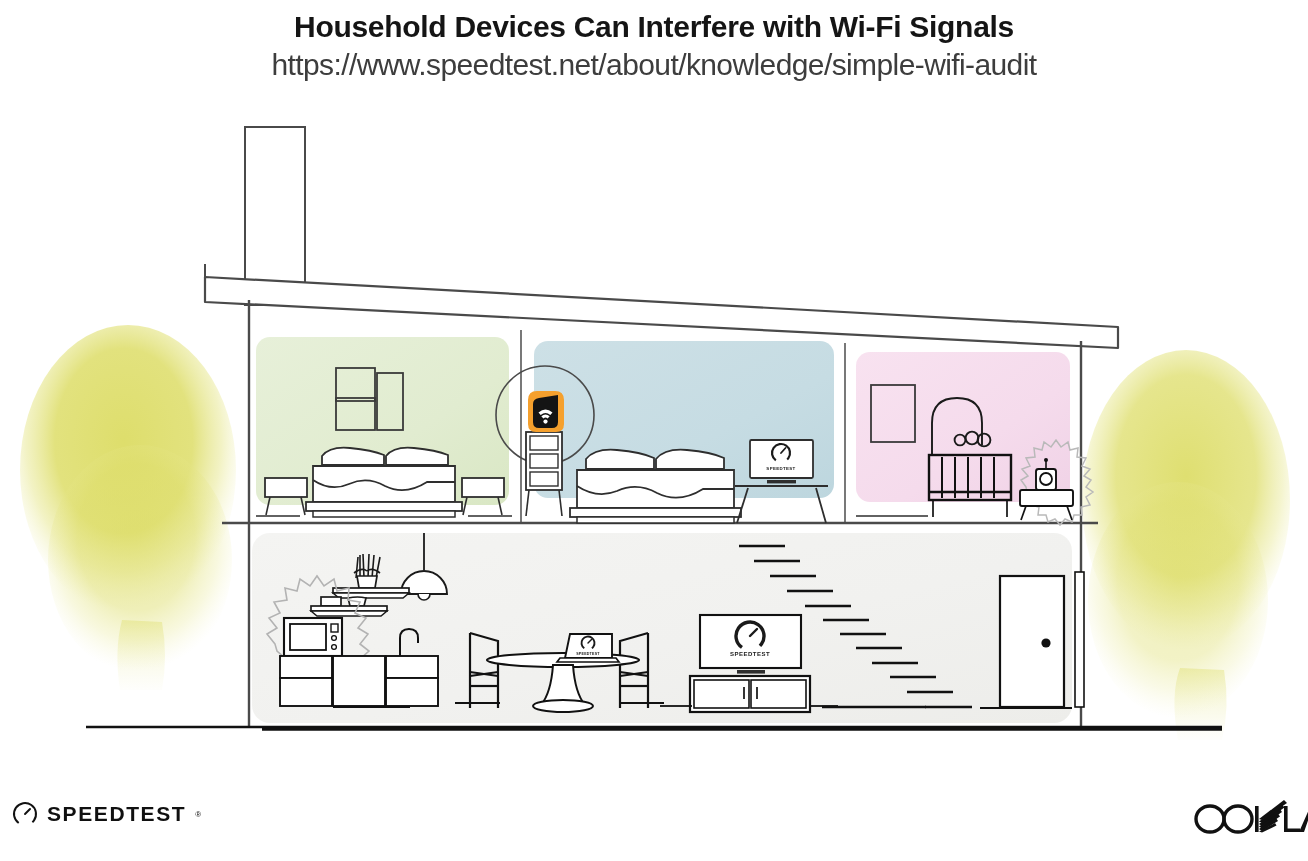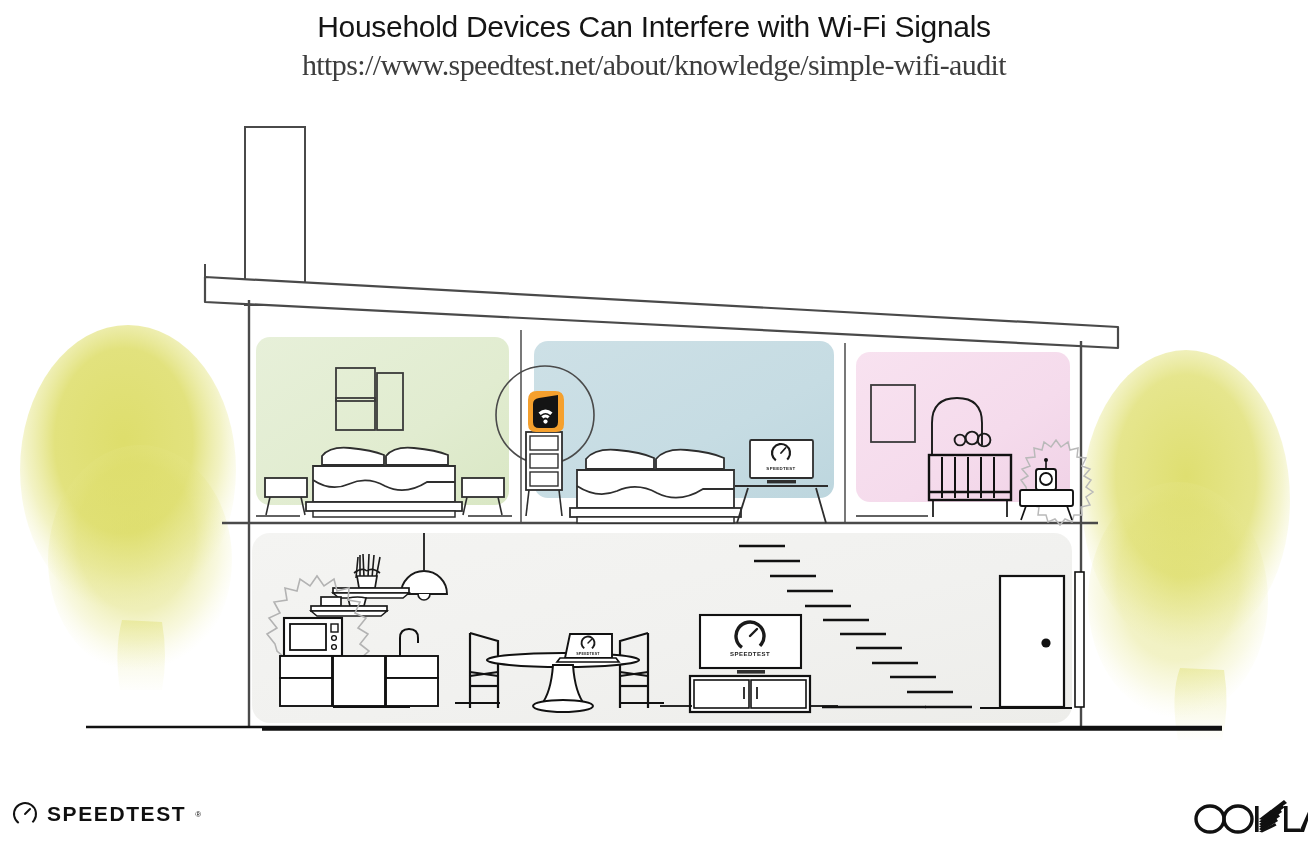--- a/index.html
+++ b/index.html
@@ -2,24 +2,24 @@
 <html><head>
 <meta charset="utf-8">
 <style>
   html,body{margin:0;padding:0;background:#ffffff;}
   body{width:1308px;height:861px;overflow:hidden;
        font-family:"Liberation Sans", sans-serif;color:#111;}
   #stage{position:relative;width:1308px;height:861px;background:#fff;}
 
   
   .header{position:absolute;left:0;top:0;width:1308px;text-align:center;}
-  .title{font-family:"Liberation Sans", sans-serif;font-weight:normal;
+  .title{font-family:"Liberation Sans", sans-serif;font-weight:bold;
          font-size:30px;letter-spacing:-0.3px;color:#151515;
          margin:9px 0 0 0;line-height:1.18;}
-  .subtitle{font-family:Liberation Serif, serif;font-weight:400;
+  .subtitle{font-family:Liberation Sans, sans-serif;font-weight:400;
             font-size:30px;color:#3d3d3d;line-height:1.18;margin-top:3px;
             letter-spacing:-0.6px;}
 
   
   .scene{position:absolute;left:0;top:0;width:1308px;height:861px;}
   .scene svg{display:block;}
 
   
   .footer{position:absolute;left:0;bottom:0;width:1308px;height:80px;}
   .brand{position:absolute;left:12px;top:20px;display:flex;align-items:center;gap:9px;}

